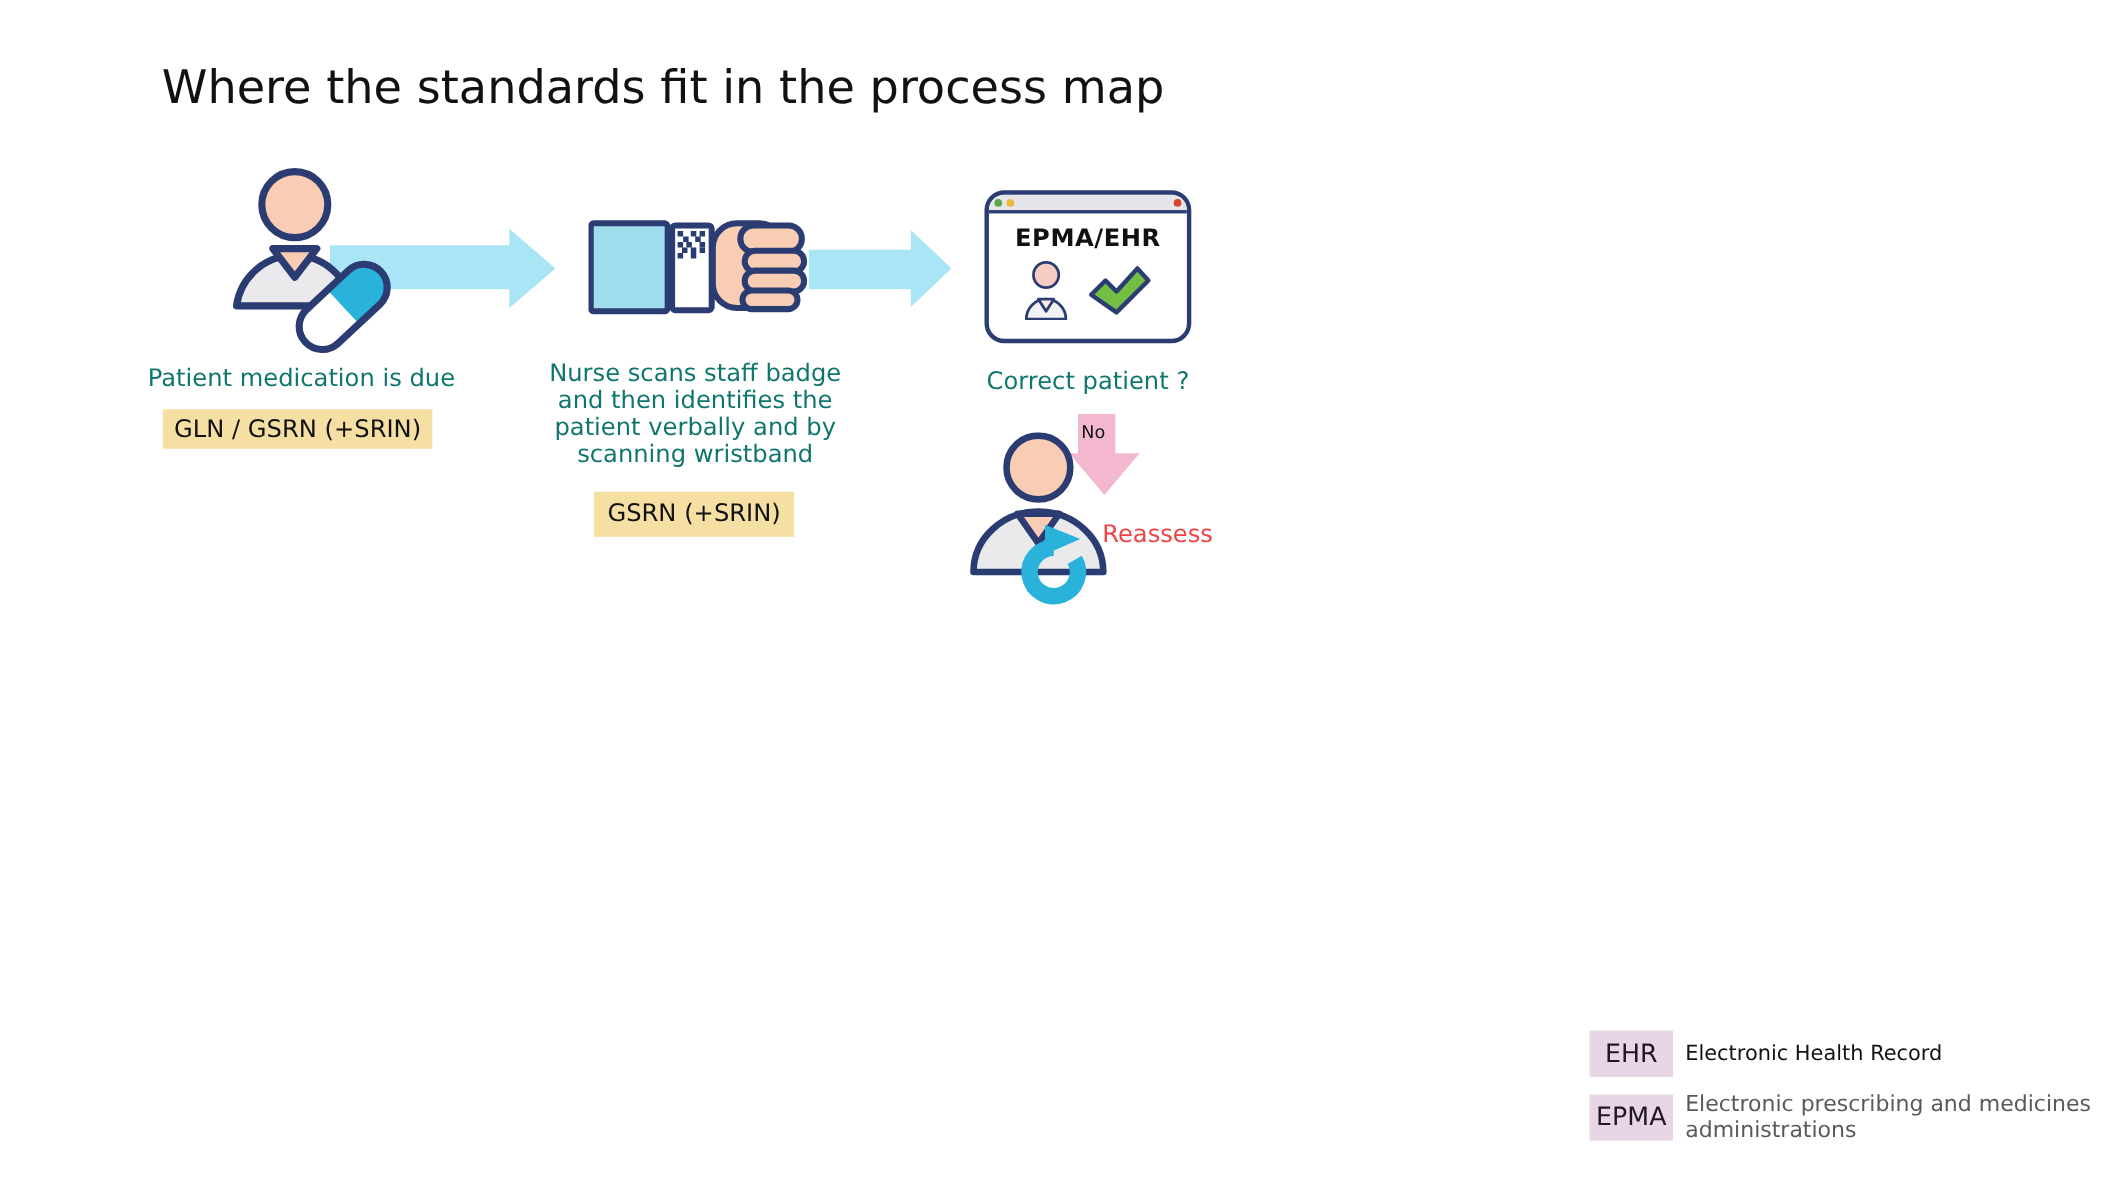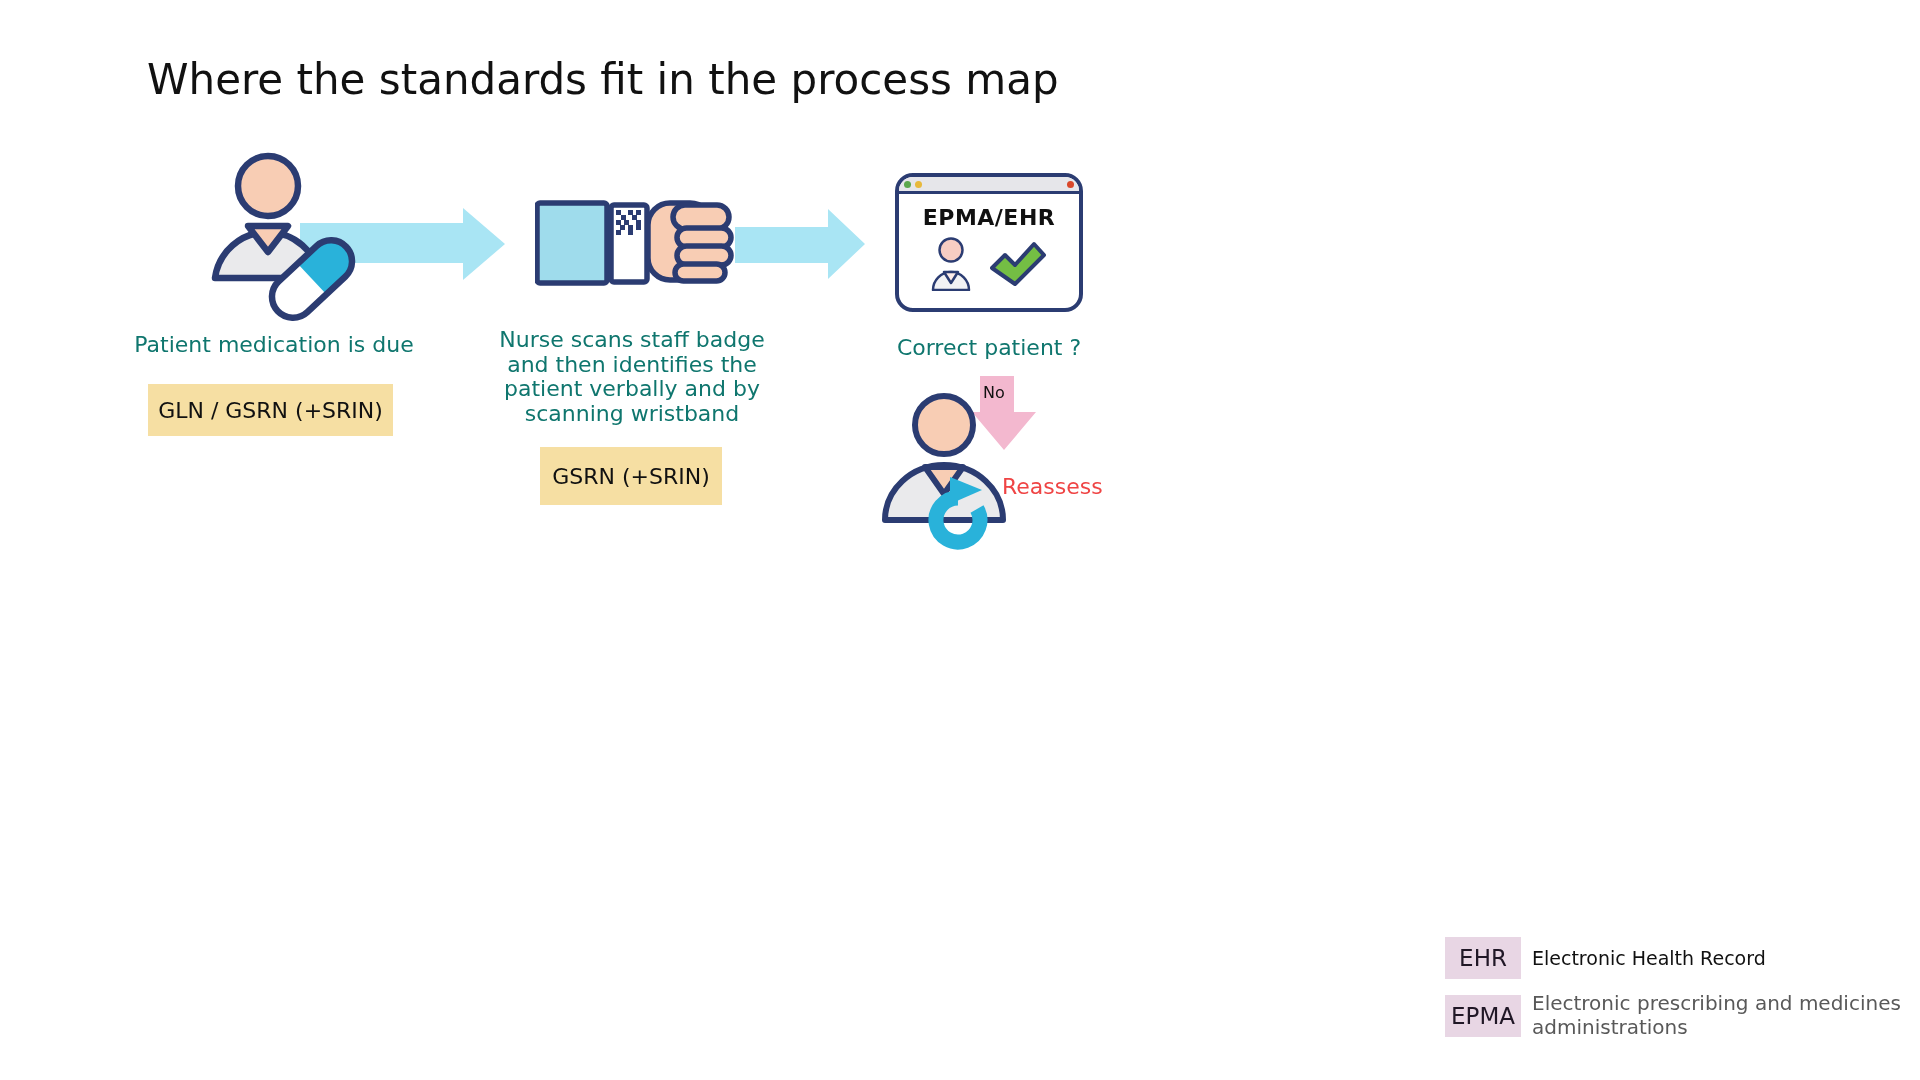--- a/index.html
+++ b/index.html
@@ -80,21 +80,21 @@
       <path d="M38,78 L58,104 L78,78 Z" fill="#F8CDB4" stroke="#2B3C72" stroke-width="6.5" stroke-linejoin="round"></path>
     </g>
     <g transform="translate(102,131) rotate(-43)">
       <rect x="-47" y="-21" width="94" height="42" rx="21" fill="#ffffff"></rect>
       <rect x="0" y="-21" width="47" height="42" clip-path="url(#pillClip)" fill="#29B2DA"></rect>
       <rect x="-47" y="-21" width="94" height="42" rx="21" fill="none" stroke="#2B3C72" stroke-width="6.5"></rect>
     </g>
   </svg>
 
   <div class="step-label nowrap" style="left:114px;top:333px;width:320px">Patient medication is due</div>
-  <div class="tag" style="left:148px;top:384px;width:245px;height:52px">GLN / GSRN (+SRIN)</div>
+  <div class="tag" style="left:148px;top:372px;width:245px;height:36px">GLN / GSRN (+SRIN)</div>
 
   <svg class="flow-arrow" style="left:735px;top:207px" width="130" height="74" viewBox="0 0 130 74">
     <polygon points="0,20 93,20 93,2 130,37 93,72 93,56 0,56" fill="#A9E5F4"></polygon>
   </svg>
 
   <svg class="icon-svg" style="left:535px;top:198px" width="200" height="90" viewBox="0 0 200 90">
     <rect x="64" y="18" width="56" height="56" fill="#F8CDB4"></rect>
     <rect x="2" y="5" width="70" height="80" rx="3" fill="#9FDCEC" stroke="#2B3C72" stroke-width="5.5"></rect>
     <rect x="76" y="7" width="36" height="77" rx="3" fill="#ffffff" stroke="#2B3C72" stroke-width="5.5"></rect>
     <g fill="#2B3C72">
@@ -115,21 +115,21 @@
     <g>
       <rect x="113" y="5" width="64" height="77" rx="22" fill="#F8CDB4" stroke="#2B3C72" stroke-width="5.5"></rect>
       <rect x="138" y="7" width="56" height="24" rx="12" fill="#F8CDB4" stroke="#2B3C72" stroke-width="5.5"></rect>
       <rect x="142" y="30" width="54" height="19" rx="9.5" fill="#F8CDB4" stroke="#2B3C72" stroke-width="5.5"></rect>
       <rect x="142" y="48" width="54" height="19" rx="9.5" fill="#F8CDB4" stroke="#2B3C72" stroke-width="5.5"></rect>
       <rect x="140" y="66" width="50" height="17" rx="8.5" fill="#F8CDB4" stroke="#2B3C72" stroke-width="5.5"></rect>
     </g>
   </svg>
 
   <div class="step-label" style="left:487px;top:328px;width:290px">Nurse scans staff badge and then identifies the patient verbally and by scanning wristband</div>
-  <div class="tag" style="left:540px;top:447px;width:182px;height:58px">GSRN (+SRIN)</div>
+  <div class="tag" style="left:540px;top:447px;width:182px;height:41px">GSRN (+SRIN)</div>
 
   <div class="window">
     <div class="window-topbar">
       <span class="dot dot-green"></span>
       <span class="dot dot-yellow"></span>
       <span class="dot dot-red"></span>
     </div>
     <div class="window-title">EPMA/EHR</div>
     <div class="window-icons">
       <svg width="40" height="54" viewBox="0 0 40 54">

